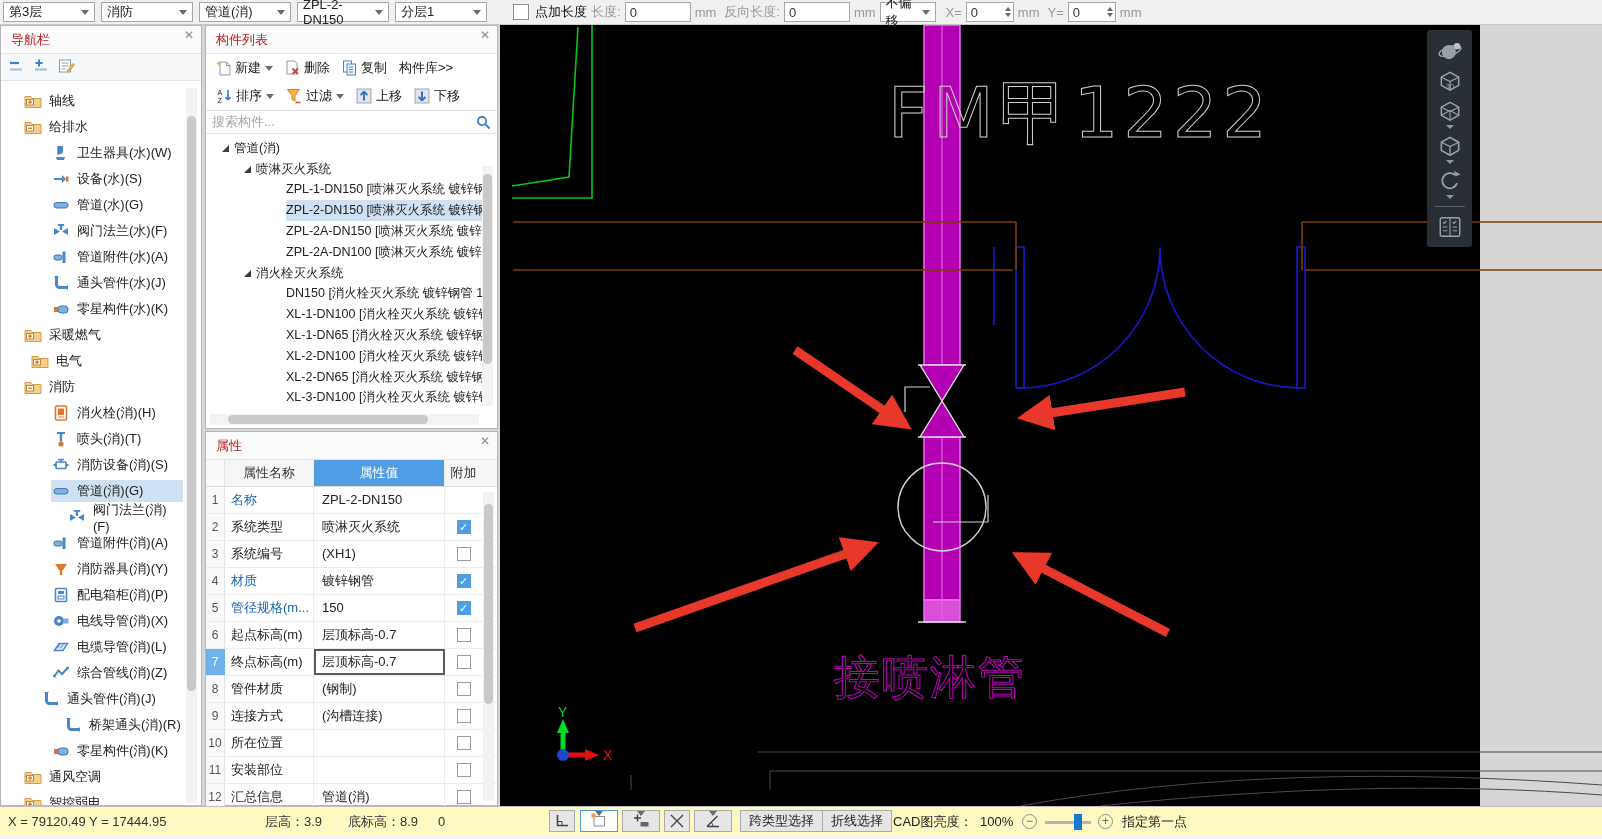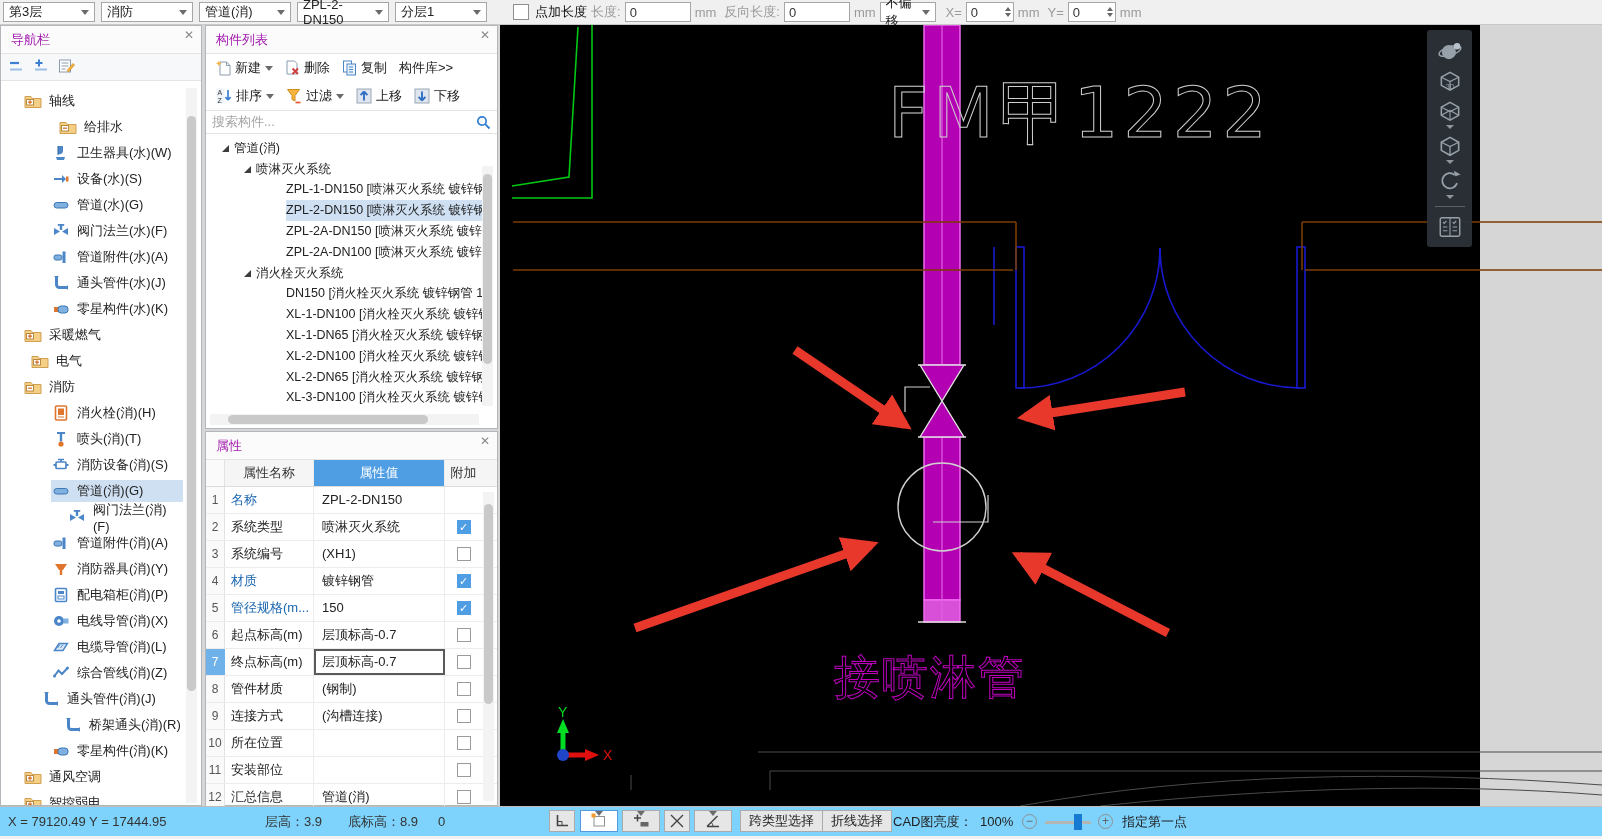--- a/index.html
+++ b/index.html
@@ -16,21 +16,21 @@
   .inp{height:20px;background:#fff;border:1px solid #a6a6a6;box-sizing:border-box;display:flex;
        align-items:center;padding:0 4px;color:#333;}
   .chk{width:14px;height:14px;border:1px solid #8f8f8f;background:#fff;margin:0 6px 0 20px;}
   .spin{position:relative;padding-right:14px;}
   .spin .sa{position:absolute;right:2px;display:flex;flex-direction:column;gap:2px;}
   .spin .sa i{width:0;height:0;border-left:3.5px solid transparent;border-right:3.5px solid transparent;display:block;}
   .spin .sa .up{border-bottom:4px solid #666;}
   .spin .sa .dn{border-top:4px solid #666;}
   
   .panel{position:absolute;background:#fff;border:1px solid #b3b7bb;box-sizing:border-box;}
-  .ptitle{height:27px;line-height:27px;padding-left:10px;color:#a21caf;background:#fbfbfb;border-bottom:1px solid #e4e4e4;}
+  .ptitle{height:27px;line-height:27px;padding-left:10px;color:#b91c1c;background:#fbfbfb;border-bottom:1px solid #e4e4e4;}
   .closex{position:absolute;top:3px;right:7px;color:#8a8a8a;font-size:12px;line-height:12px;}
   
   .nav-tools{height:26px;display:flex;align-items:center;gap:9px;padding-left:7px;border-bottom:1px solid #e4e4e4;background:#f6f8fa;}
   .nav-tree{position:absolute;left:0;top:62px;right:0;bottom:0;overflow:hidden;}
   .nav-row{height:26px;display:flex;align-items:center;}
   .nav-row .inner{display:flex;align-items:center;flex:1;height:22px;margin-right:18px;}
   .nav-row.sel .inner{background:#cfe0f3;}
   .nav-row .ic{width:20px;display:flex;justify-content:center;margin-right:6px;}
   .vscroll{position:absolute;width:11px;background:#f3f3f3;}
   .vthumb{position:absolute;left:1px;width:9px;background:#c9c9c9;border-radius:5px;}
@@ -60,21 +60,21 @@
   .cb{width:14px;height:14px;border:1px solid #9b9b9b;background:#fff;box-sizing:border-box;}
   .cb.on{background:#4f9ee3;border-color:#4f9ee3;color:#fff;font-size:11px;line-height:13px;text-align:center;}
   
   .canvas{position:absolute;left:500px;top:25px;width:980px;height:781px;background:#000;}
   .vtb{position:absolute;right:8px;top:5px;width:45px;background:rgba(44,49,55,.96);border-radius:3px;
        display:flex;flex-direction:column;align-items:center;padding:6px 0 5px;}
   .vtb .vbtn{display:flex;flex-direction:column;align-items:center;margin:2px 0;}
   .vtb-caret{width:0;height:0;border-left:4px solid transparent;border-right:4px solid transparent;border-top:4px solid #8d969e;margin-top:1px;}
   .vtb .div{width:30px;height:1px;background:#5a6168;margin:5px 0;}
   
-  .statusbar{position:absolute;left:0;top:806px;width:1602px;height:30px;background:#7dd3fc;border-top:1px solid #bdbdbd;box-sizing:border-box;}
+  .statusbar{position:absolute;left:0;top:806px;width:1602px;height:30px;background:#fef9c3;border-top:1px solid #bdbdbd;box-sizing:border-box;}
   .statusbar span,.statusbar div{position:absolute;top:0;height:29px;line-height:29px;}
   .sb-btn{top:3px !important;height:22px !important;line-height:22px !important;border:1px solid #ababab;background:#e6e6e6;
           display:flex;align-items:center;justify-content:center;box-sizing:border-box;}
   .sb-btn.active{background:#fff;border-color:#5599dd;}
   .sb-txtbtn{padding:0 8px;color:#222;}
   .circ{top:7px !important;width:15px;height:15px !important;line-height:13px !important;border:1px solid #8f8f8f;border-radius:50%;
         text-align:center;color:#666;font-size:12px;box-sizing:border-box;}
   .sl-track{top:14px !important;height:3px !important;background:#b5b5b5;}
   .sl-thumb{top:7px !important;width:8px;height:16px !important;background:#1679d2;}
   .bottomstrip{position:absolute;left:0;top:836px;width:1602px;height:3px;background:#f2f2f2;}
@@ -165,21 +165,21 @@
             <span class="ic">
               <svg width="18" height="14" viewBox="0 0 18 14">
                 <path d="M1 2.5 h6 l1.5 2 h8.5 v9 h-16 z" fill="#f6cf87" stroke="#cf9f52"></path>
                 <rect x="2.5" y="5.5" width="7" height="5.5" fill="#fff" stroke="#b88a3f"></rect>
                 <path d="M4 8.2 h4 M6 6.2 v4" stroke="#d2691e" stroke-width="1.2"></path>
               </svg>
             </span>
             <span>轴线</span>
           </div>
         </div>
-        <div class="nav-row" style="padding-left: 22px; margin-left: 35px;">
+        <div class="nav-row" style="padding-left: 22px;">
           <div class="inner">
             <span class="ic">
               <svg width="18" height="14" viewBox="0 0 18 14">
                 <path d="M1 2.5 h6 l1.5 2 h8.5 v9 h-16 z" fill="#f6cf87" stroke="#cf9f52"></path>
                 <rect x="2.5" y="5.5" width="7" height="5.5" fill="#fff" stroke="#b88a3f"></rect>
                 <path d="M4 8.2 h4" stroke="#d2691e" stroke-width="1.2"></path>
               </svg>
             </span>
             <span>给排水</span>
           </div>

